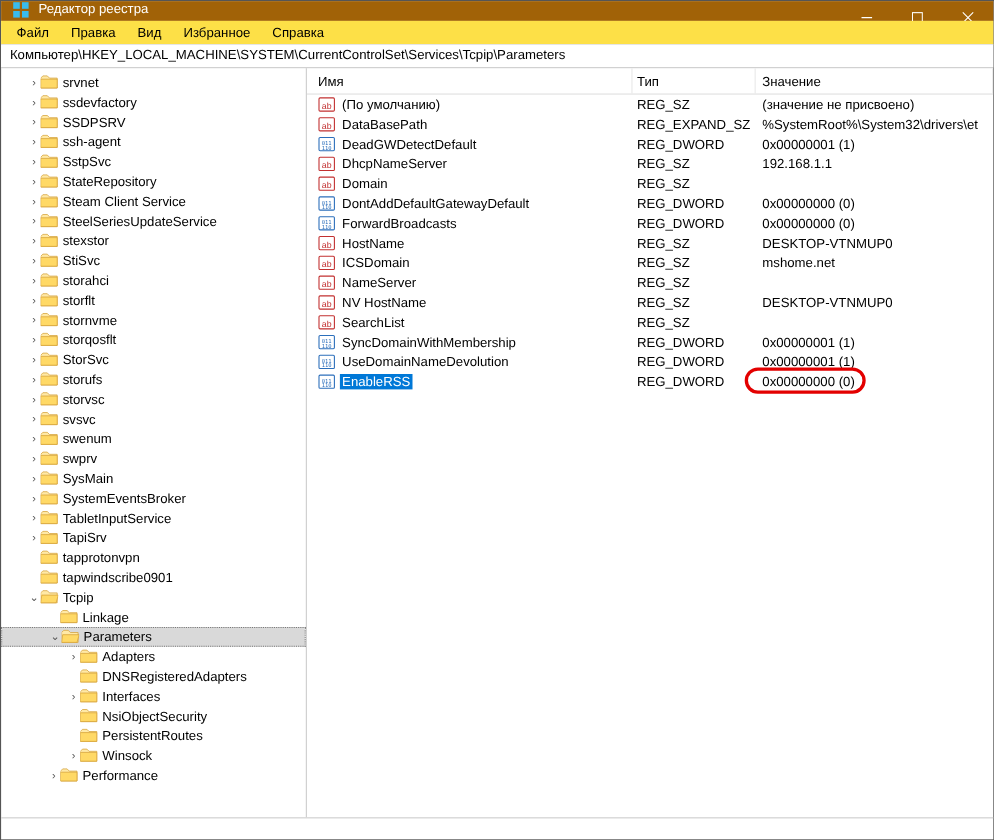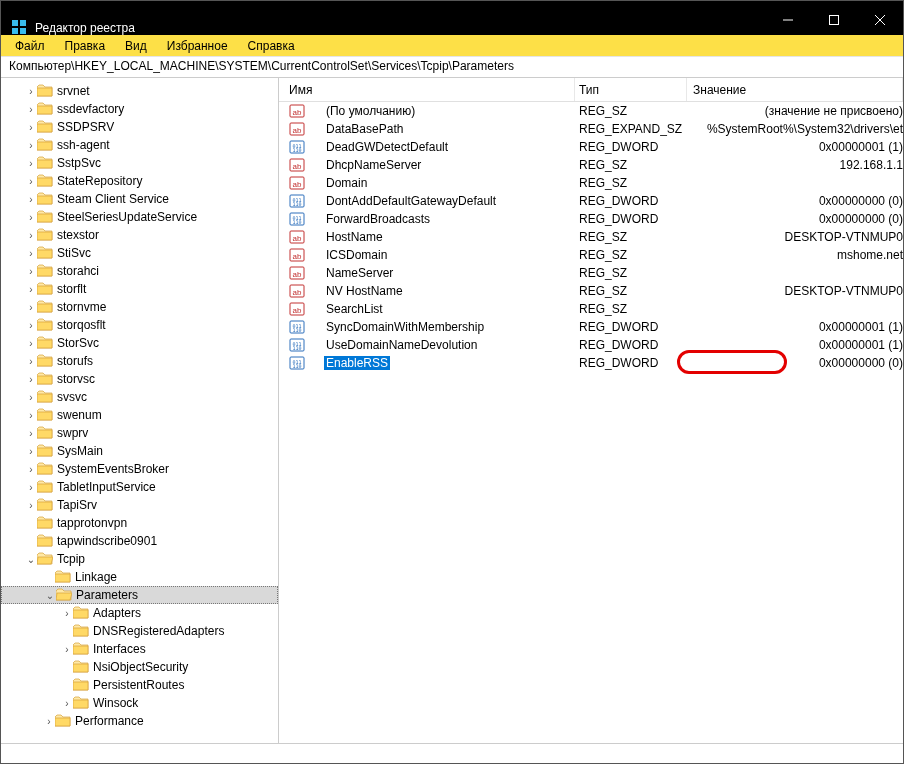--- a/index.html
+++ b/index.html
@@ -1,18 +1,18 @@
 <!DOCTYPE html>
 <html><head>
 <meta charset="utf-8">
 <style>
 * { box-sizing: border-box; margin: 0; padding: 0; }
 html, body { width: 904px; height: 764px; font-family: "Segoe UI", Tahoma, sans-serif; font-size: 12px; background: #fff; overflow: hidden; }
 .window { width: 904px; height: 764px; display: flex; flex-direction: column; border: 1px solid #555; }
-.titlebar { height: 34px; background: #000000; color: #fff; display: flex; align-items: flex-end; }
+.titlebar { height: 18px; background: #a16207; color: #fff; display: flex; align-items: flex-start; }
 .titlebar .app-icon { width: 16px; height: 16px; margin: 0 8px 0 10px; display:inline-block; }
 .titlebar .caption { flex: 1; font-size: 12px; }
 .titlebar .win-btn { width: 46px; height: 30px; display: flex; align-items: center; justify-content: center; color: #fff; }
 .menubar { height: 22px; background: #fde047; display: flex; align-items: center; padding: 0 6px; gap: 4px; border-bottom: 1px solid #e5e5e5; }
 .menubar .mitem { padding: 2px 8px; font-size: 12px; }
 .addrbar { height: 20px; background: #fff; padding: 2px 20px 0 8px; font-size: 12px; color: #000; }
 .content { flex: 1; display: flex; border-top: 1px solid #ccc; min-height: 0; }
 .tree { width: 278px; border-right: 1px solid #ccc; overflow: hidden; padding-top: 4px; }
 .tree-row { display: flex; align-items: center; height: 18px; padding-left: 8px; white-space: nowrap; }
 .tree-row.selected { background: #d9d9d9; border: 1px dotted #777; }
@@ -24,22 +24,22 @@
 .list { flex: 1; overflow: hidden; position: relative; }
 .list-head { display: flex; height: 24px; border-bottom: 1px solid #e0e0e0; align-items: center; font-size: 12px; }
 .col-name { width: 296px; padding-left: 10px; }
 .col-type { width: 112px; padding-left: 4px; }
 .col-val { flex: 1; padding-left: 6px; }
 .list-head .hc { border-right: 1px solid #e8e8e8; height: 100%; display:flex; align-items:center; }
 .list-body { }
 .lrow { display: flex; height: 18px; align-items: center; }
 .lrow .cell-name { width: 296px; padding-left: 10px; display:flex; align-items:center; }
 .lrow .cell-type { width: 112px; padding-left: 4px; }
-.lrow .cell-val { flex: 1; padding-left: 6px; text-align: right; }
-.reg-icon { width: 16px; height: 16px; margin-right: 19px; display:inline-flex; align-items:center; justify-content:center; }
+.lrow .cell-val { flex: 1; padding-left: 6px; }
+.reg-icon { width: 16px; height: 16px; margin-right: 4px; display:inline-flex; align-items:center; justify-content:center; }
 .reg-icon.str { }
 .reg-icon.bin { }
 .lrow.selected .cell-name .nm { background: #0078d7; color: #fff; padding: 0 2px; }
 .lrow .nm { padding: 0 2px; }
 .highlight-oval { position: absolute; border: 3px solid #e30000; border-radius: 14px; pointer-events: none; }
 .statusbar { height: 20px; border-top: 1px solid #ccc; }
 </style>
 </head>
 <body>
 

